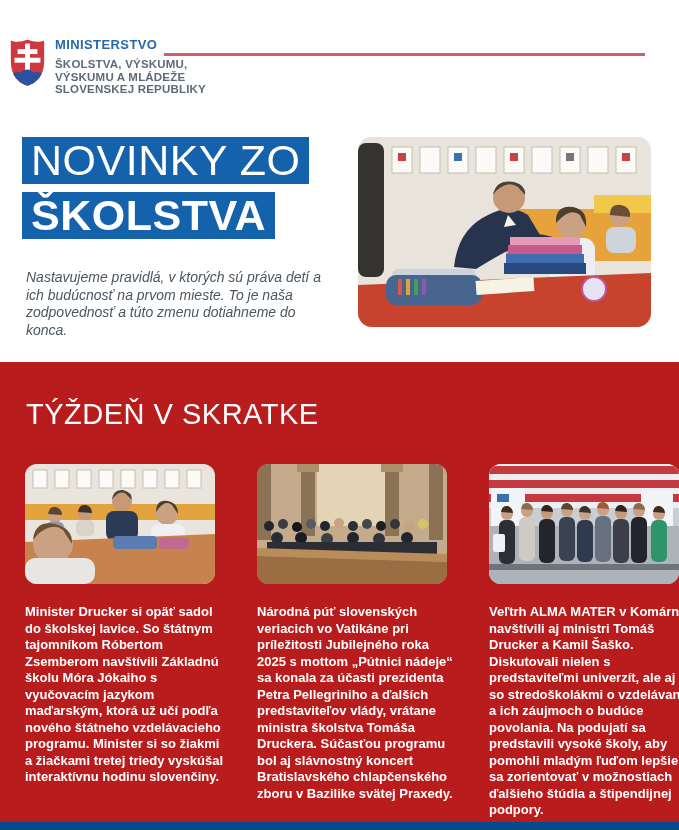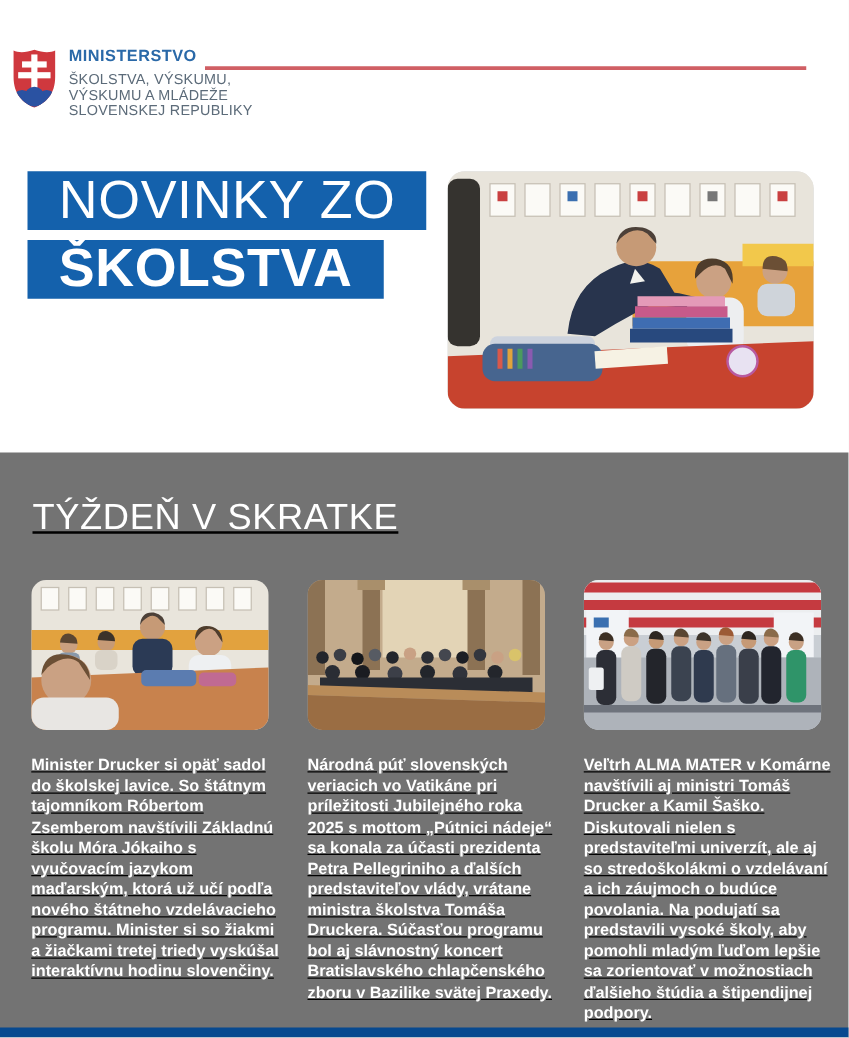--- a/index.html
+++ b/index.html
@@ -6,39 +6,39 @@
   .page{position:relative;width:679px;height:830px;overflow:hidden;background:#ffffff;
         font-family:"Liberation Sans", sans-serif;}
 
   
   .issue-line{position:absolute;top:19px;right:34px;font-size:15px;color:#36719e;}
   .redline{position:absolute;top:53px;left:164px;right:34px;height:3px;background:#d05f64;}
   .logo{position:absolute;left:9px;top:38px;display:flex;}
   .coat{width:37px;height:51px;flex:0 0 auto;}
   .logo-text{margin-left:9px;}
   .ministry-name{font-size:13px;font-weight:700;letter-spacing:.4px;color:#2a69a8;line-height:14px;}
-  .ministry-sub{margin-top:6px;font-size:11.5px;font-weight:400;letter-spacing:.2px;
+  .ministry-sub{margin-top:6px;font-size:11.5px;font-weight:700;letter-spacing:.2px;
                 color:#5c6b79;line-height:12.5px;}
 
   
   .hero-title{position:absolute;left:22px;top:137px;}
   .title-box{display:inline-block;background:#1461ac;color:#ffffff;font-size:43px;
-             line-height:47px;padding:0 25px;letter-spacing:.5px;}
+             line-height:47px;padding:0 9px;letter-spacing:.5px;}
   .title-row2{margin-top:8px;font-weight:bold;}
   .hero-quote{position:absolute;left:26px;top:269px;width:314px;font-style:italic;
               font-size:14px;line-height:17.5px;color:#4b5661;}
   .hero-photo{position:absolute;left:358px;top:137px;width:293px;height:190px;
               border-radius:14px;overflow:hidden;background:#ddd;}
   .hero-photo svg,.thumb svg{display:block;width:100%;height:100%;}
 
   
-  .week{position:absolute;left:0;right:0;top:362px;bottom:0;background:#737373;text-decoration:underline;}
+  .week{position:absolute;left:0;right:0;top:362px;bottom:0;background:#b91c1c;}
   .week h2{margin:36px 0 0 26px;font-size:29px;font-weight:400;letter-spacing:.5px;
            color:#ffffff;}
-  .grid{display:grid;grid-template-columns:repeat(3,200px);column-gap:21px;
+  .grid{display:grid;grid-template-columns:repeat(3,200px);column-gap:32px;
         padding:0 12px 0 25px;margin-top:33px;}
   .thumb{width:190px;height:120px;border-radius:12px;overflow:hidden;background:#888;}
   .col p{margin:20px 0 0 0;color:#ffffff;font-weight:700;font-size:13px;line-height:16.5px;}
   .bottombar{position:absolute;left:0;right:0;bottom:0;height:8px;background:#07498f;}
 </style>
 </head>
 <body>
 
 <div class="page">
 
@@ -71,20 +71,21 @@
         <div>SLOVENSKEJ REPUBLIKY</div>
       </div>
     </div>
   </div>
 
   <div class="hero-title">
     <div><span class="title-box">NOVINKY ZO</span></div>
     <div class="title-row2"><span class="title-box">ŠKOLSTVA</span></div>
   </div>
 
+  <div class="hero-quote">Nastavujeme pravidlá, v ktorých sú práva detí a ich budúcnosť na prvom mieste. To je naša zodpovednosť a túto zmenu dotiahneme do konca.</div>
 
   <div class="hero-photo">
     <svg viewBox="0 0 293 190" preserveAspectRatio="none">
       <rect width="293" height="190" fill="#e8e4db"></rect>
 
       <g stroke="#c6c0b4" stroke-width="1">
         <rect x="34" y="10" width="20" height="26" fill="#fbfaf6"></rect>
           <rect x="62" y="10" width="20" height="26" fill="#fbfaf6"></rect>
         <rect x="90" y="10" width="20" height="26" fill="#fbfaf6"></rect>
           <rect x="118" y="10" width="20" height="26" fill="#fbfaf6"></rect>

